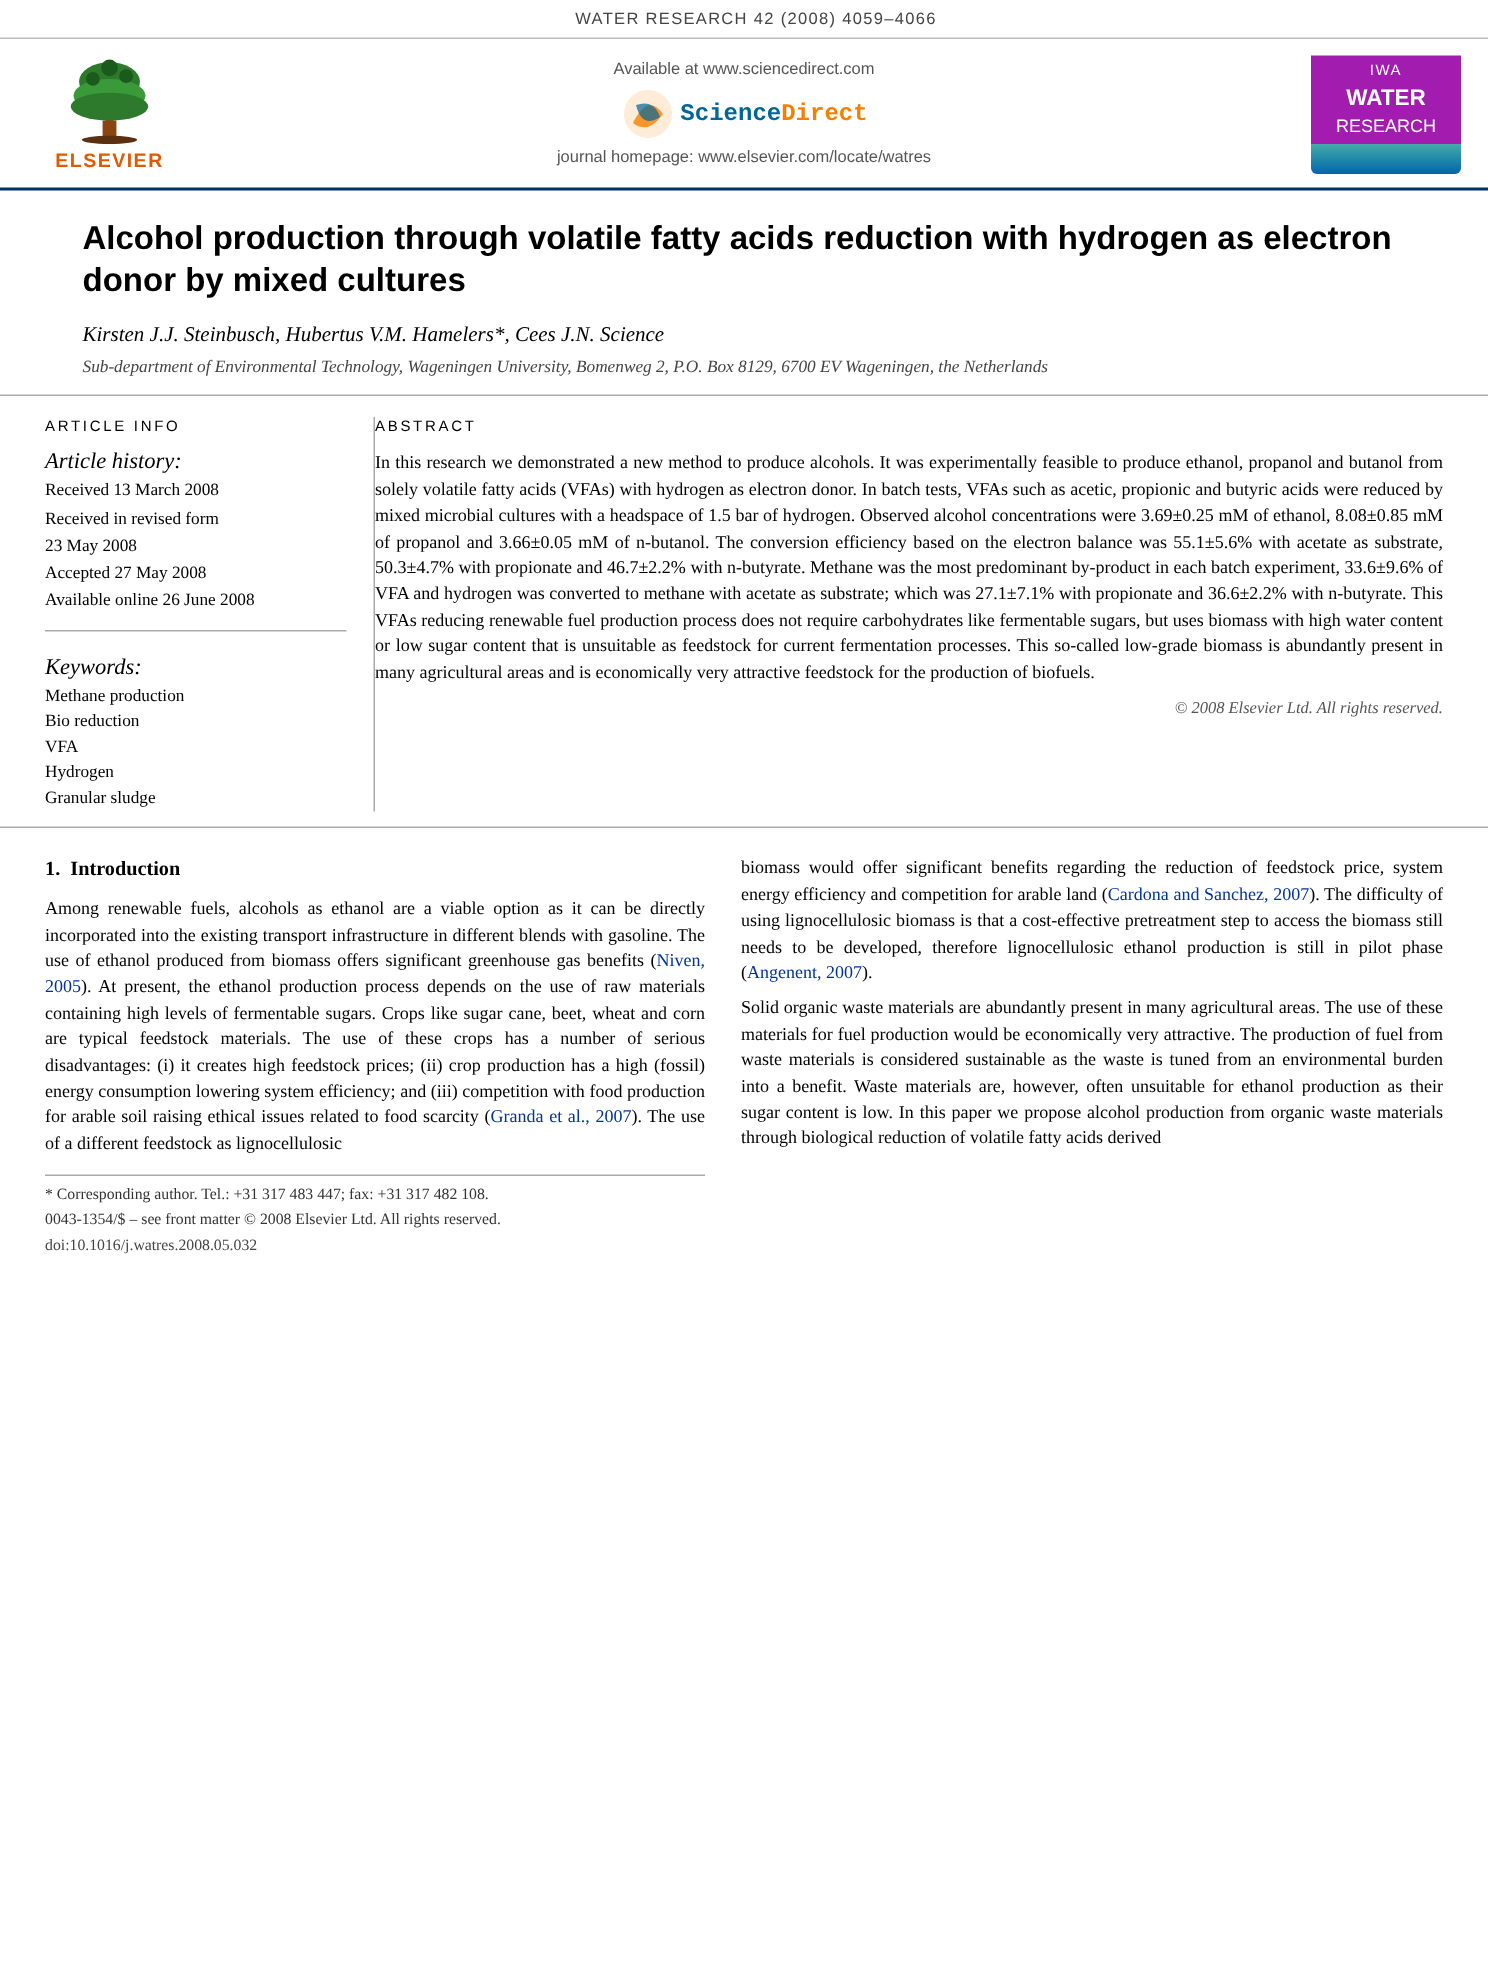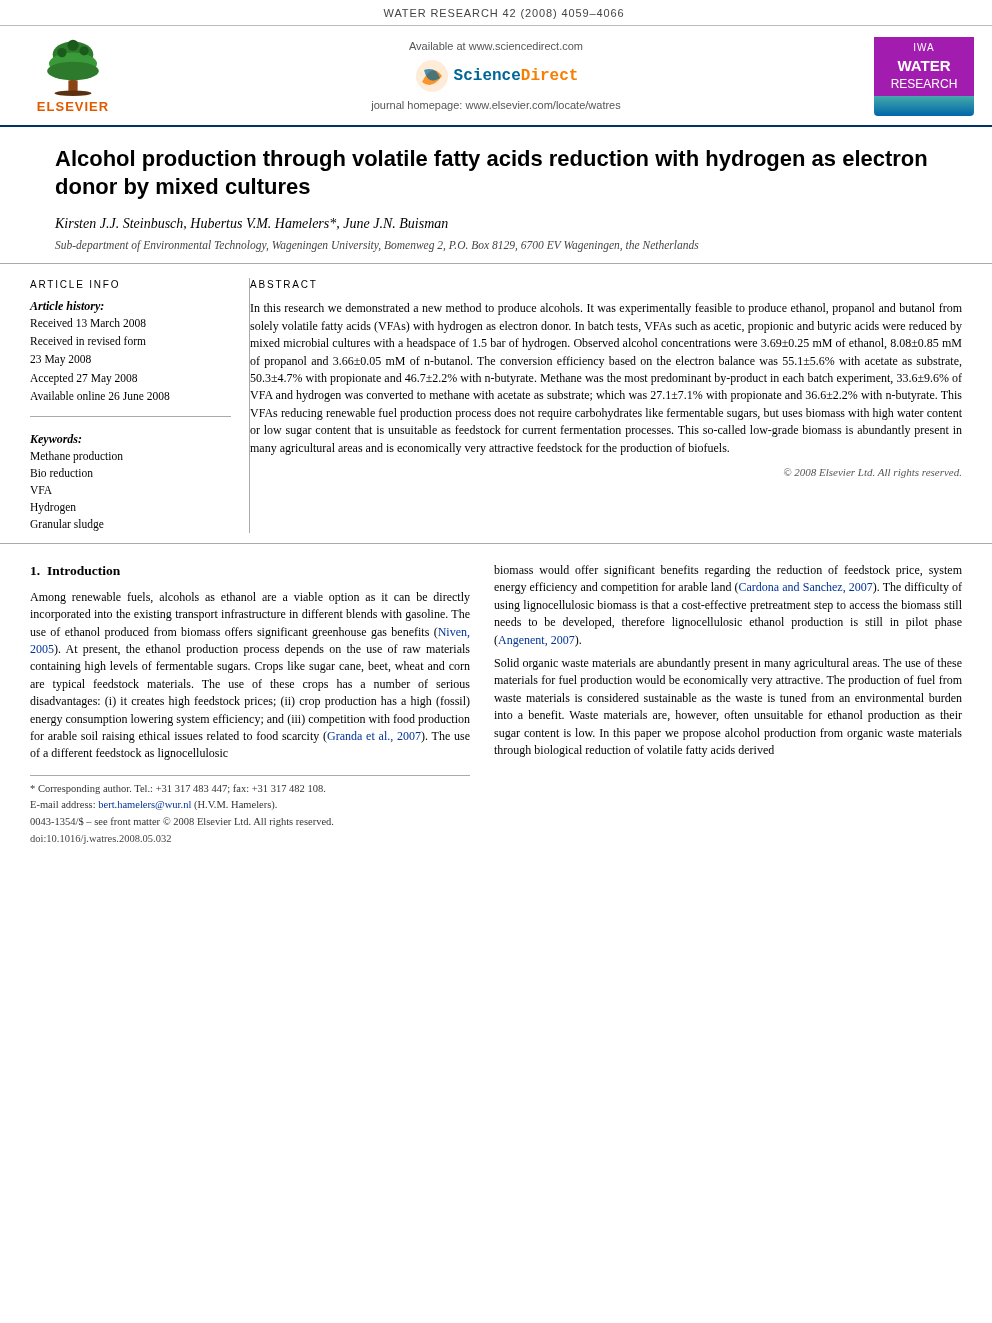--- a/index.html
+++ b/index.html
@@ -160,24 +160,23 @@
       letter-spacing: 0.18em;
       color: #000;
       font-family: Arial, sans-serif;
       margin-bottom: 6px;
       font-weight: normal;
     }
     .info-block {
       margin-bottom: 12px;
     }
     .info-label {
-      font-size: 12px;
+      font-size: 15px;
       font-style: italic;
       color: #000;
-      font-weight: bold;
     }
     .info-date-row {
       font-size: 11.5px;
       margin-bottom: 2px;
     }
     .keywords-block {
       margin-top: 14px;
     }
     .kw-item {
       font-size: 11.5px;
@@ -323,21 +322,21 @@
         <div class="research">RESEARCH</div>
       </div>
       <div class="wr-waves"></div>
     </div>
   </div>
 
   <div class="article-title-section">
     <div class="article-title">Alcohol production through volatile fatty acids reduction with hydrogen as electron donor by mixed cultures</div>
     <div class="authors">
       <em>
-        <span>Kirsten J.J. Steinbusch, </span><span>Hubertus V.M. Hamelers*, </span><span>June J.N. Buisman</span>
+        <span>Kirsten J.J. Steinbusch, </span><span>Hubertus V.M. Hamelers*, </span><span>Cees J.N. Science</span>
       </em>
     </div>
     <div class="affiliation">Sub-department of Environmental Technology, Wageningen University, Bomenweg 2, P.O. Box 8129, 6700 EV Wageningen, the Netherlands</div>
   </div>
 
   <div class="article-body">
 
     <div class="article-info">
       <div class="info-section-title">ARTICLE INFO</div>
 
@@ -375,25 +374,20 @@
       <div class="section-heading">
         <span class="section-number">1.</span>
         &nbsp;<span>Introduction</span>
       </div>
       <div class="body-text">
         Among renewable fuels, alcohols as ethanol are a viable option as it can be directly incorporated into the existing transport infrastructure in different blends with gasoline. The use of ethanol produced from biomass offers significant greenhouse gas benefits (<span class="body-ref">Niven, 2005</span>). At present, the ethanol production process depends on the use of raw materials containing high levels of fermentable sugars. Crops like sugar cane, beet, wheat and corn are typical feedstock materials. The use of these crops has a number of serious disadvantages: (i) it creates high feedstock prices; (ii) crop production has a high (fossil) energy consumption lowering system efficiency; and (iii) competition with food production for arable soil raising ethical issues related to food scarcity (<span class="body-ref">Granda et al., 2007</span>). The use of a different feedstock as lignocellulosic
       </div>
 
       <div class="footnote-section">
         <div class="footnote-line">* Corresponding author. Tel.: +31 317 483 447; fax: +31 317 482 108.</div>
-        <div class="footnote-line">
-          <span>E-mail address:</span>
-          <a class="footnote-email">bert.hamelers@wur.nl</a>
-          <span> (H.V.M. Hamelers).</span>
-        </div>
         <div class="footnote-line">0043-1354/$ – see front matter © 2008 Elsevier Ltd. All rights reserved.</div>
         <div class="footnote-doi">doi:10.1016/j.watres.2008.05.032</div>
       </div>
     </div>
 
     <div class="right-column">
       <div class="body-text">
         biomass would offer significant benefits regarding the reduction of feedstock price, system energy efficiency and competition for arable land (<span class="body-ref">Cardona and Sanchez, 2007</span>). The difficulty of using lignocellulosic biomass is that a cost-effective pretreatment step to access the biomass still needs to be developed, therefore lignocellulosic ethanol production is still in pilot phase (<span class="body-ref">Angenent, 2007</span>).
       </div>
       <div class="body-text">

